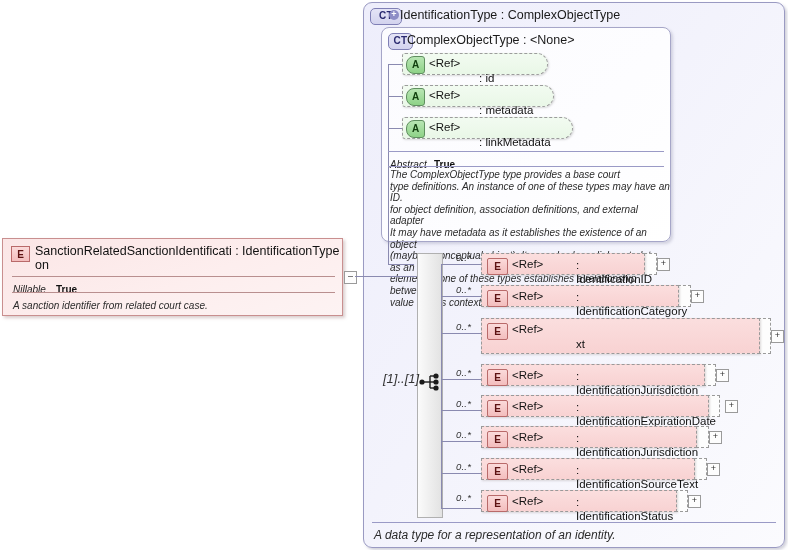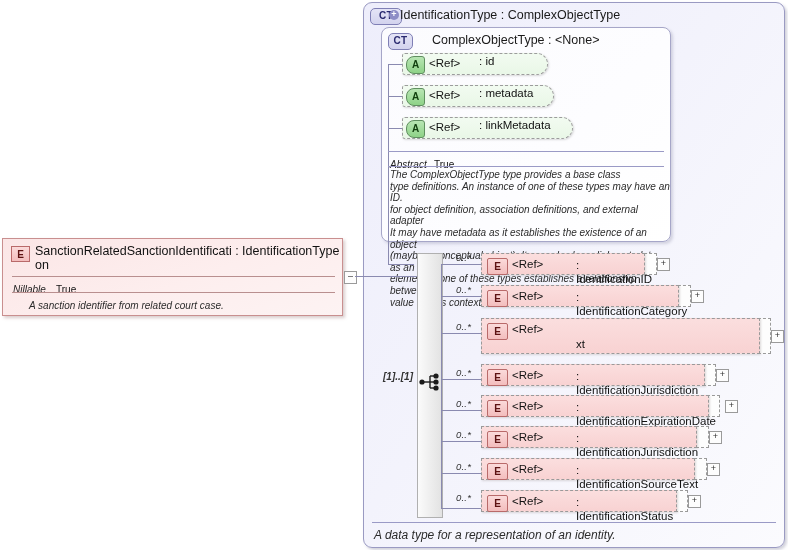--- a/index.html
+++ b/index.html
@@ -49,21 +49,21 @@
 
   
   .ct-inner{
     left:381px;top:27px;width:290px;height:215px;
     border:1px solid #a6a6c8;
     border-radius:8px;
     background:linear-gradient(135deg,#fbfbfe 0%,#fdfdff 60%,#ffffff 100%);
     box-shadow:2px 2px 3px rgba(130,130,160,.30);
   }
   .ct-inner-title{
-    position:absolute;left:50px;top:5px;
+    position:absolute;left:25px;top:5px;
     font-size:12.5px;color:#1a1a1a;white-space:nowrap;
   }
 
   
   .attr-row{
     height:22px;
     border:1px dashed #9c9c9c;
     border-radius:3px 11px 11px 3px;
     background:linear-gradient(180deg,#f2fbf1 0%,#e9f7e7 100%);
     box-shadow:1px 1px 2px rgba(150,150,150,.35);
@@ -71,26 +71,26 @@
   .badge-a{
     position:absolute;left:3px;top:2px;
     width:17px;height:16px;
     border:1px solid #5f8f5f;
     border-radius:8px 3px 3px 8px;
     background:linear-gradient(180deg,#b8e6b3 0%,#8ed287 100%);
     color:#12400f;font-size:10px;font-weight:bold;
     line-height:16px;text-align:center;
   }
   .attr-ref{position:absolute;left:26px;top:3px;font-size:11.5px;color:#111;}
-  .attr-name{position:absolute;left:76px;top:1px;font-size:11.5px;color:#111;white-space:nowrap;}
+  .attr-name{position:absolute;left:76px;top:18px;font-size:11.5px;color:#111;white-space:nowrap;}
 
   
   .abs-line{position:absolute;background:#9a9ac6;height:1px;}
   .lbl-it{font-style:italic;font-size:10px;color:#222;}
-  .val-b{font-size:10px;color:#111;font-weight:normal;}
+  .val-b{font-size:10px;color:#111;font-weight:bold;}
   .doc-it{
     font-style:italic;font-size:10px;color:#2b2b2b;line-height:11.6px;
   }
 
   
   .el-box{
     left:2px;top:238px;width:341px;height:78px;
     border:1px solid #c98f8f;
     background:linear-gradient(160deg,#fbe6e6 0%,#fdeeee 55%,#fdf3f3 100%);
     box-shadow:2px 2px 3px rgba(160,130,130,.40);
@@ -142,21 +142,21 @@
   }
 
   
   .compbar{
     position:absolute;left:417px;top:253px;width:24px;height:263px;
     border:1px solid #b0b0b0;
     background:linear-gradient(90deg,#fbfbfb 0%,#ededed 55%,#e2e2e2 100%);
   }
   .seq-label{
     position:absolute;left:383px;top:371px;
-    font-size:10px;font-style:italic;color:#333;white-space:nowrap;font-weight:bold;
+    font-size:13px;font-style:italic;color:#333;white-space:nowrap;
   }
 
   
   .bot-line{position:absolute;left:372px;top:522px;width:404px;height:1px;background:#9a9ac6;}
   .bot-doc{position:absolute;left:374px;top:528px;font-style:italic;font-size:12px;color:#2b2b2b;}
 </style>
 </head>
 <body>
 
 <div class="canvas">
@@ -203,21 +203,21 @@
   <div class="abs-line" style="left:388px;top:151px;width:276px;"></div>
   <div class="abs" style="left:390px;top:154px;">
     <span class="lbl-it">Abstract</span>
   </div>
   <div class="abs" style="left:434px;top:154px;">
     <span class="val-b">True</span>
   </div>
   <div class="abs-line" style="left:388px;top:166px;width:276px;"></div>
 
   <div class="abs" style="left:390px;top:169px;width:280px;">
-    <div class="doc-it">The ComplexObjectType type provides a base class</div>
+    <div class="doc-it">The ComplexObjectType type provides a base court</div>
     <div class="doc-it">type definitions. An instance of one of these types may have an ID.</div>
     <div class="doc-it">for object definition, association definitions, and external adapter</div>
     <div class="doc-it">It may have metadata as it establishes the existence of an object</div>
     <div class="doc-it">(maybe a conceptual object). It may also have link metadata, as an</div>
     <div class="doc-it">element of one of these types establishes a relationship between its</div>
     <div class="doc-it">value and its context.</div>
   </div>
 
   <div class="abs el-box">
     <span class="badge-e abs" style="left:8px;top:7px;width:19px;height:16px;line-height:16px;">E</span>
@@ -226,21 +226,21 @@
       <span>on</span>
     </div>
     <div class="sep" style="left:9px;top:37px;width:323px;"></div>
     <div class="abs" style="left:10px;top:40px;">
       <span class="lbl-it">Nillable</span>
     </div>
     <div class="abs" style="left:53px;top:40px;">
       <span class="val-b">True</span>
     </div>
     <div class="sep" style="left:9px;top:53px;width:323px;"></div>
-    <div class="abs" style="left:10px;top:56px;margin-left:16px;">
+    <div class="abs" style="left:10px;top:56px;">
       <span class="doc-it">A sanction identifier from related court case.</span>
     </div>
   </div>
 
   <div class="plusbox" style="left:344px;top:271px;">–</div>
   <div class="conn" style="left:355px;top:276px;width:62px;"></div>
 
   <div class="compbar"></div>
   <div class="seq-label">[1]..[1]</div>
   <svg class="abs" style="left:419px;top:372px;width:22px;height:20px;" viewBox="0 0 22 20">

